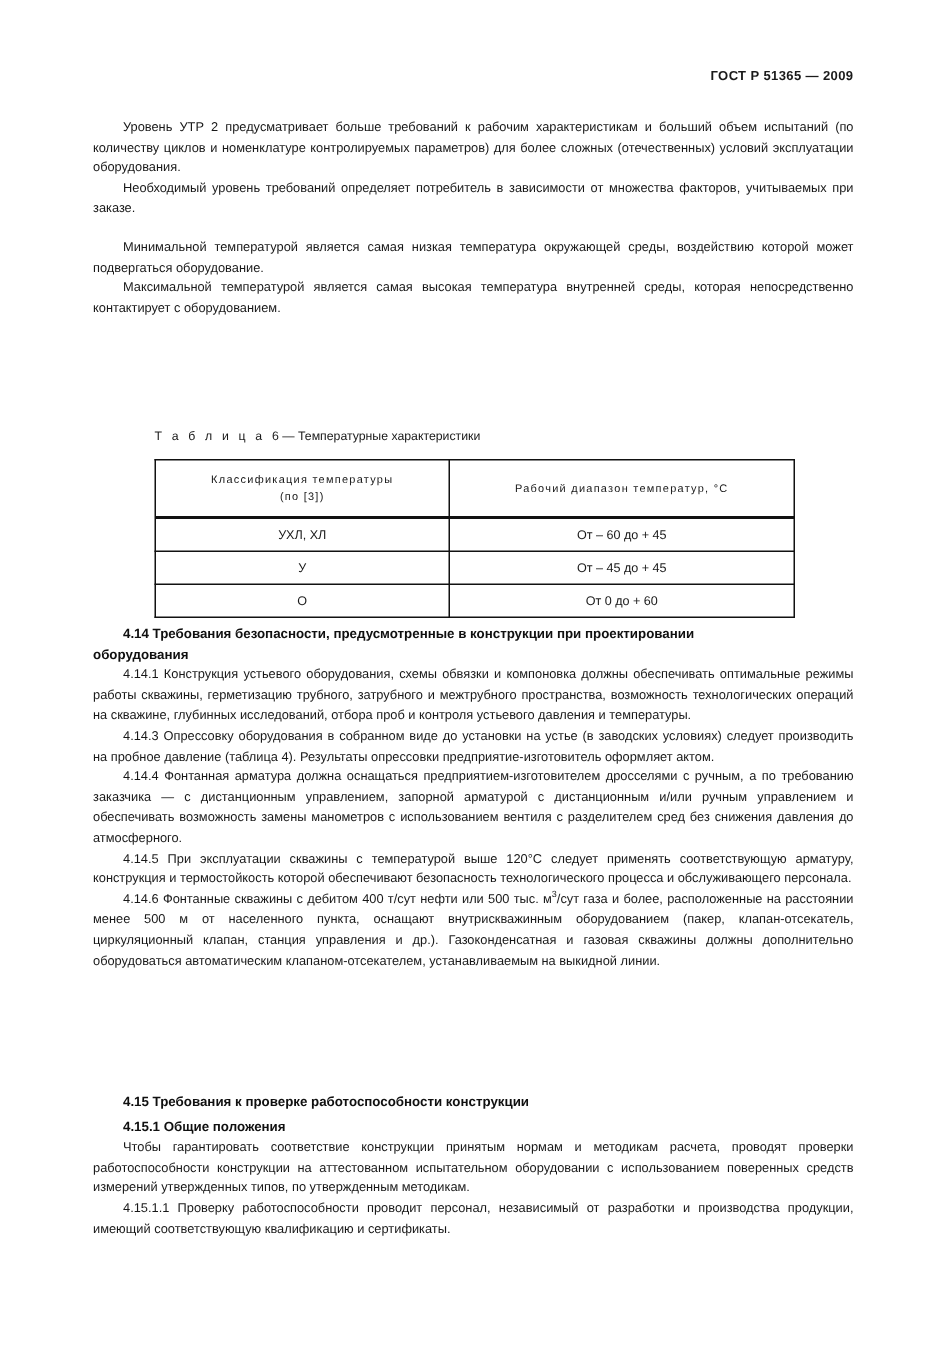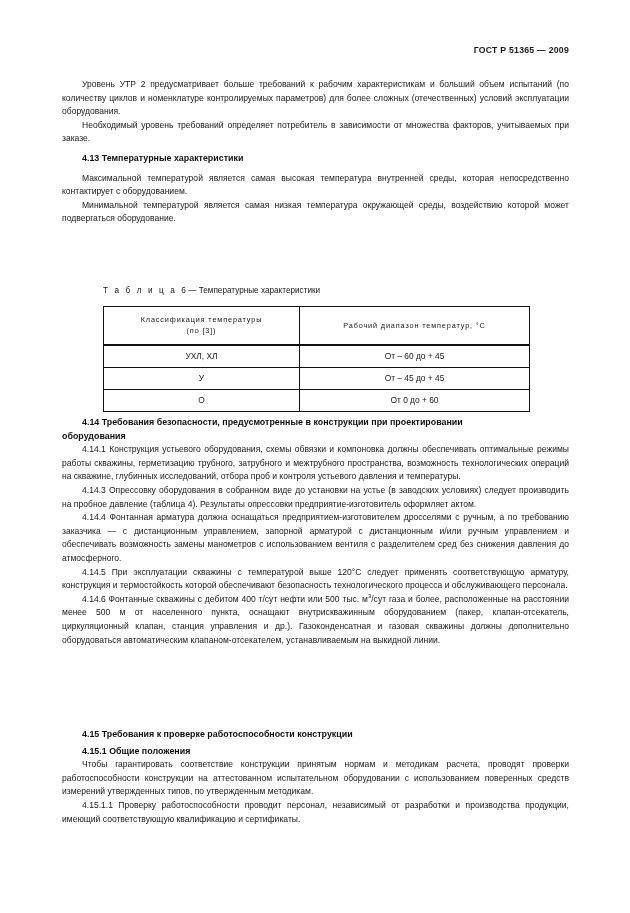--- a/index.html
+++ b/index.html
@@ -130,24 +130,23 @@
 <div class="page">
 
   <div class="page-header">ГОСТ Р 51365 — 2009</div>
 
   <div class="body-block" style="top:78px;">
     <p class="para">Уровень УТР 2 предусматривает больше требований к рабочим характеристикам и больший объем испытаний (по количеству циклов и номенклатуре контролируемых параметров) для более сложных (отечественных) условий эксплуатации оборудования.</p>
     <p class="para">Необходимый уровень требований определяет потребитель в зависимости от множества факторов, учитываемых при заказе.</p>
   </div>
 
   <div class="body-block" style="top:152px;">
-    <h3 class="heading">4.13 Температурные характеристики</h3>
     <div class="spacer-sm"></div>
+    <p class="para">Минимальной температурой является самая низкая температура окружающей среды, воздействию которой может подвергаться оборудование.</p>
     <p class="para">Максимальной температурой является самая высокая температура внутренней среды, которая непосредственно контактирует с оборудованием.</p>
-    <p class="para">Минимальной температурой является самая низкая температура окружающей среды, воздействию которой может подвергаться оборудование.</p>
   </div>
 
   <div class="table-caption" style="top:286px;">
     <span class="tbl-word">Т а б л и ц а</span>&nbsp;
     <span>6</span>
     <span>—</span>
     <span>Температурные  характеристики</span>
   </div>
 
   <div class="tbl-wrap" style="top:306px;">

